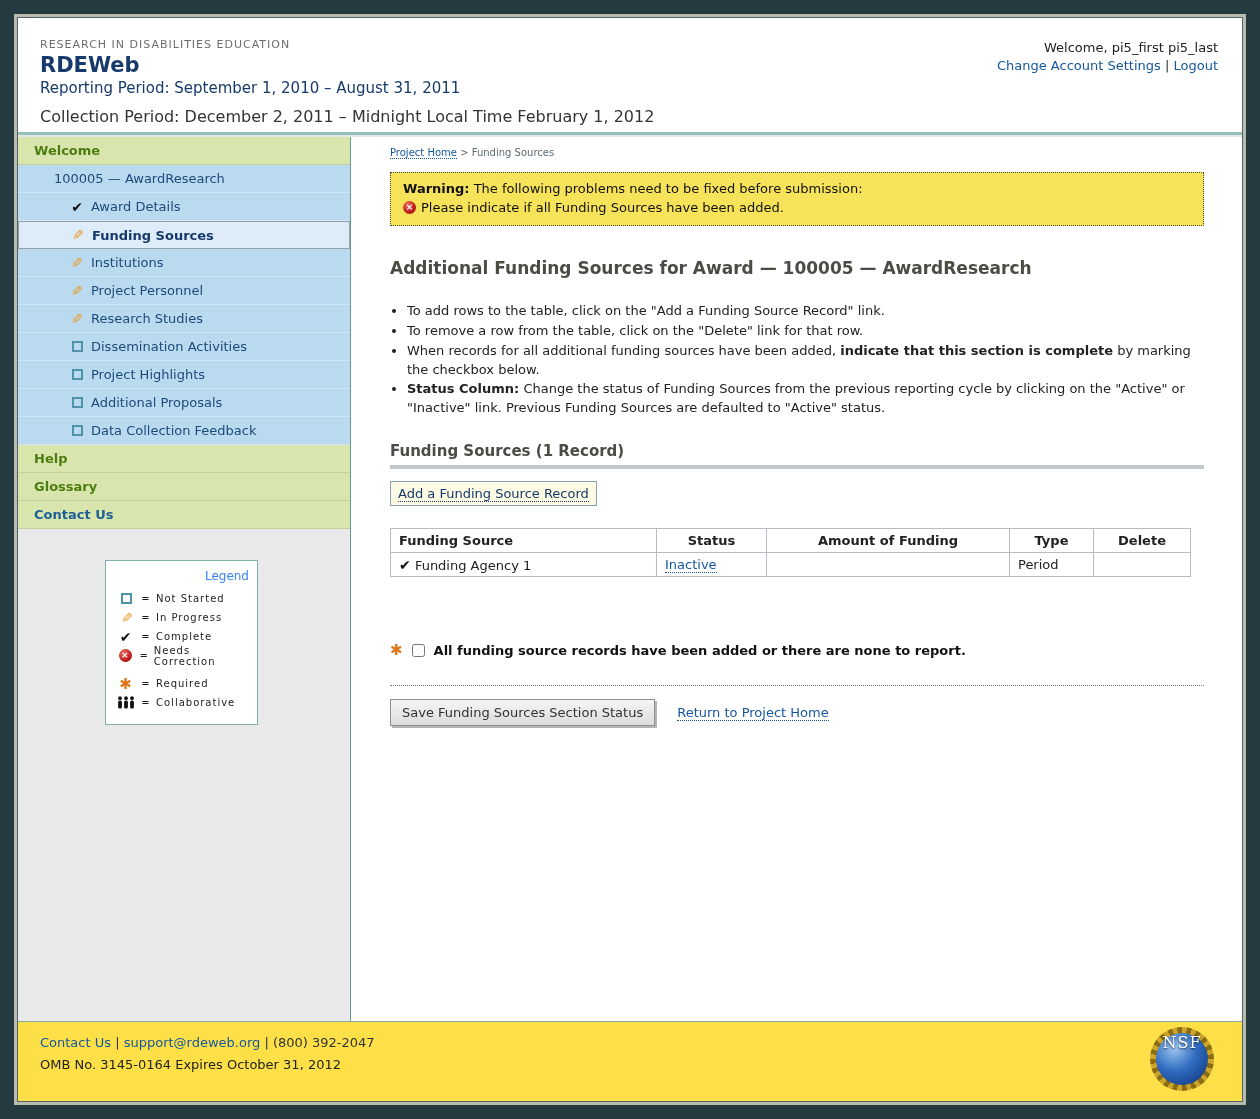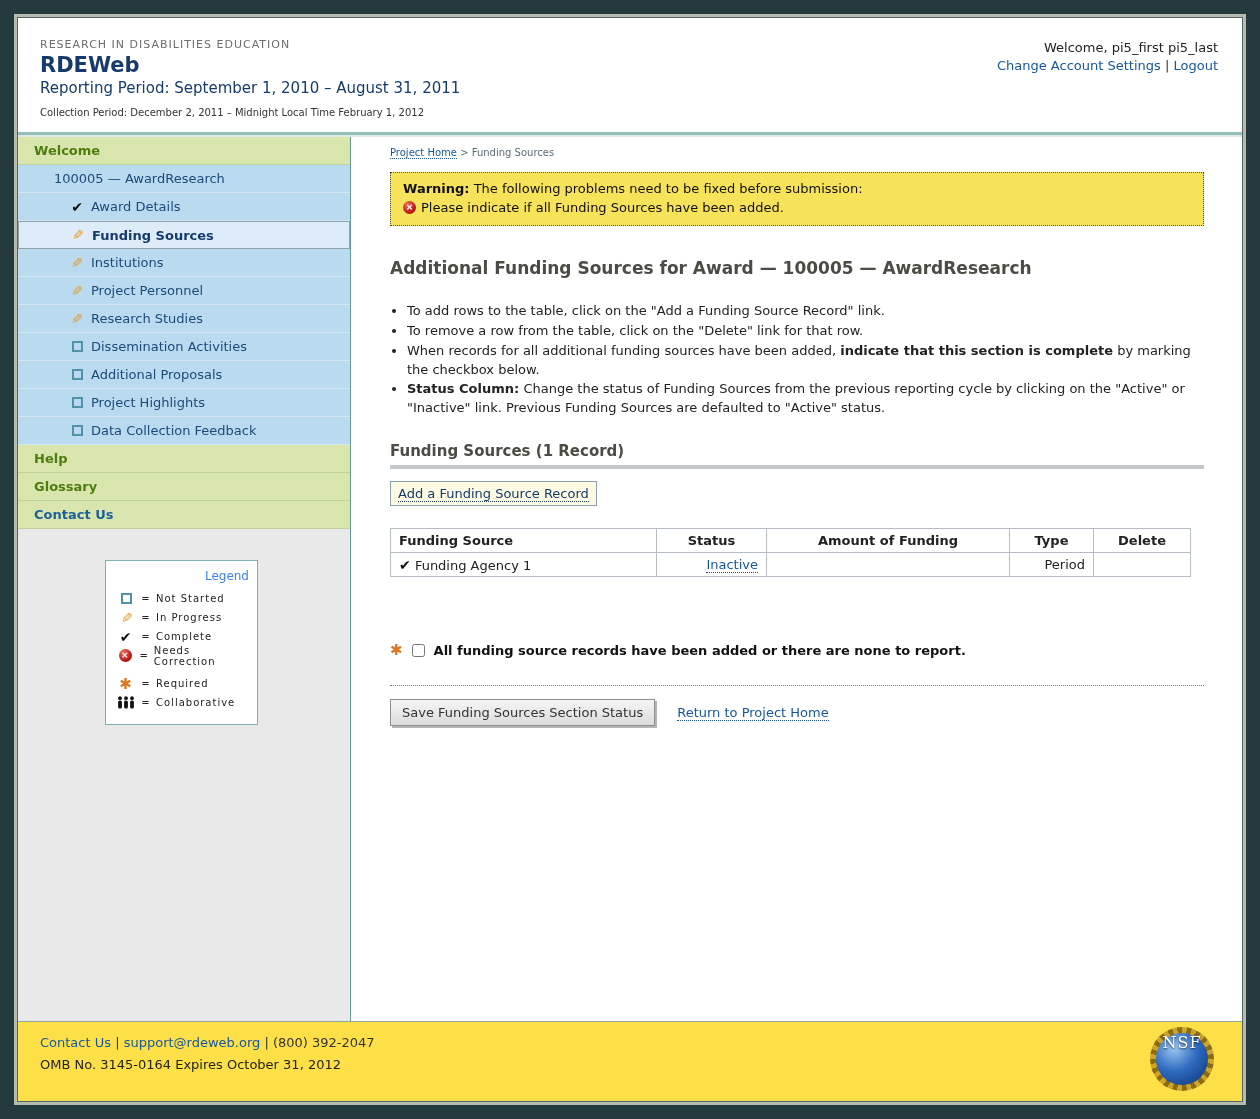--- a/index.html
+++ b/index.html
@@ -6,21 +6,21 @@
   body { font-family:"DejaVu Sans","Liberation Sans",sans-serif; }
   .page { width:1260px; height:1119px; background:#243a3e; overflow:hidden; }
   .panel { margin:14px; height:1091px; border:3px solid #b6bbad; background:#fff; }
   .panel-inner { height:100%; border:1px solid #55666a; background:#fff; display:flex; flex-direction:column; }
 
   
   .header { height:114px; padding:20px 24px 0 22px; position:relative; background:#fff; }
   .eyebrow { font-size:11px; color:#6e6e6e; letter-spacing:1px; }
   .app-title { font-size:21px; font-weight:bold; color:#163a6b; margin-top:2px; }
   .reporting { font-size:15px; color:#163a6b; margin-top:2px; }
-  .collection { font-size:10px; color:#333; margin-top:10px; }
+  .collection { font-size:16px; color:#333; margin-top:10px; }
   .account-block { position:absolute; top:22px; right:24px; text-align:right; font-size:13px; }
   .welcome-user { color:#222; }
   .account-links { margin-top:3px; color:#333; }
   .account-links a { color:#15569e; text-decoration:none; }
   .teal-bar { height:5px; background:#92bfb9; border-bottom:2px solid #e0e9e5; }
 
   
   .content-row { display:flex; height:885px; border-bottom:1px solid #8fa8a4; }
   .sidebar { width:333px; background:#e9e9e9; border-right:1px solid #629b96; }
   .nav-item { height:28px; display:flex; align-items:center; font-size:13px; cursor:pointer; }
@@ -57,21 +57,21 @@
   ul.instructions li { margin-bottom:1px; }
   .section-heading { font-size:15px; font-weight:bold; color:#4c4c45; }
   .section-rule { height:4px; background:#c3c8cc; margin:5px 0 12px; }
   .add-btn { display:inline-block; background:#fdfae3; border:1px solid #8ba0b5; padding:4px 7px; margin-bottom:20px; }
   .add-btn a { color:#163a6b; text-decoration:none; border-bottom:1px dotted #163a6b; font-size:13px; }
 
   table.fs-table { border-collapse:collapse; margin-top:2px; }
   .fs-table th, .fs-table td { border:1px solid #b5bcc3; font-size:13px; padding:3px 8px; height:24px; }
   .fs-table th { font-weight:bold; color:#222; text-align:center; }
   .fs-table th:first-child { text-align:left; }
-  .fs-table td.c { text-align:right; }
+  .fs-table td.c { text-align:left; }
   .col-source{width:266px;} .col-status{width:110px;} .col-amount{width:243px;} .col-type{width:84px;} .col-delete{width:97px;}
   .dlink { color:#15569e; text-decoration:none; border-bottom:1px dotted #15569e; }
 
   .complete-row { margin-top:64px; display:flex; align-items:center; gap:9px; }
   .complete-row label { font-weight:bold; color:#111; }
   .complete-row input { width:13px; height:13px; }
   .dotted-divider { border-top:1px dotted #777; margin:26px 0 0; }
   .actions-row { margin-top:13px; display:flex; align-items:center; gap:22px; }
   .save-btn { font-family:inherit; font-size:13px; color:#333; padding:5px 11px; background:linear-gradient(#f5f5f5,#dcdcdc); border:1px solid #8e8e8e; box-shadow:2px 2px 0 rgba(120,120,120,.55); cursor:pointer; }
 
@@ -152,27 +152,27 @@
           <div class="nav-item kind-sub">
             <span class="nav-ico">
                 <span class="square-glyph"></span>
               </span>
             <span>Dissemination Activities</span>
           </div>
           <div class="nav-item kind-sub">
             <span class="nav-ico">
                 <span class="square-glyph"></span>
               </span>
+            <span>Project Highlights</span>
+          </div>
+          <div class="nav-item kind-sub">
+            <span class="nav-ico">
+                <span class="square-glyph"></span>
+              </span>
             <span>Additional Proposals</span>
-          </div>
-          <div class="nav-item kind-sub">
-            <span class="nav-ico">
-                <span class="square-glyph"></span>
-              </span>
-            <span>Project Highlights</span>
           </div>
           <div class="nav-item kind-sub">
             <span class="nav-ico">
                 <span class="square-glyph"></span>
               </span>
             <span>Data Collection Feedback</span>
           </div>
           <div class="nav-item kind-section">
             <span>Help</span>
           </div>

